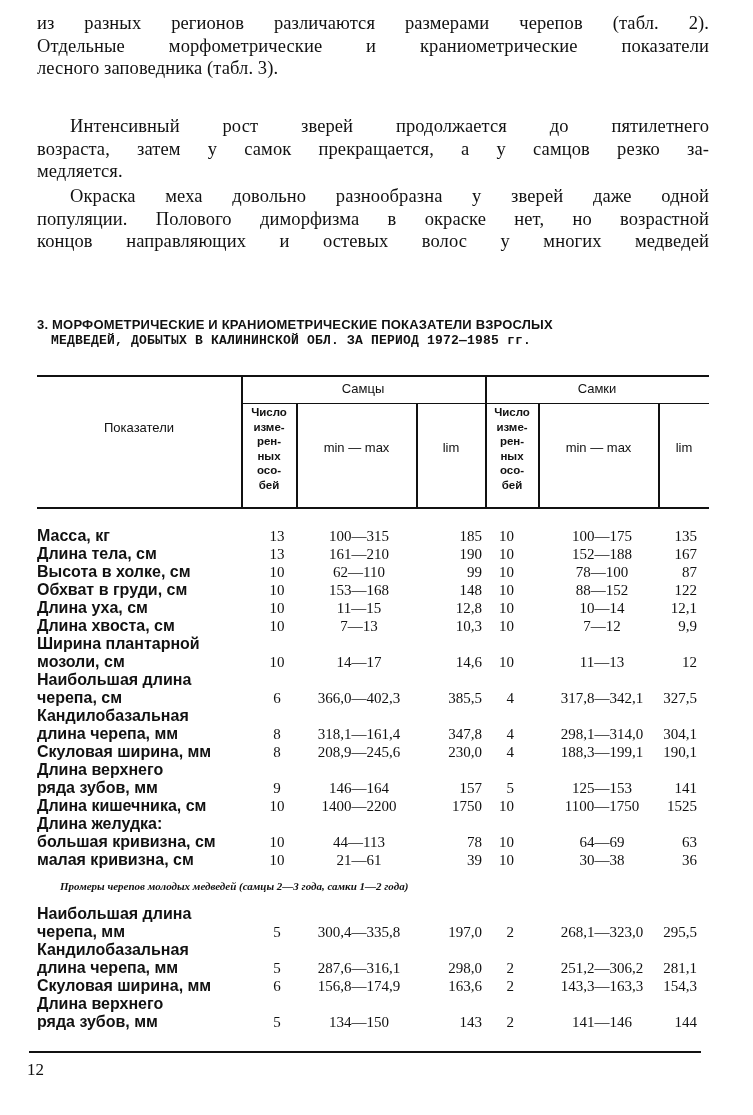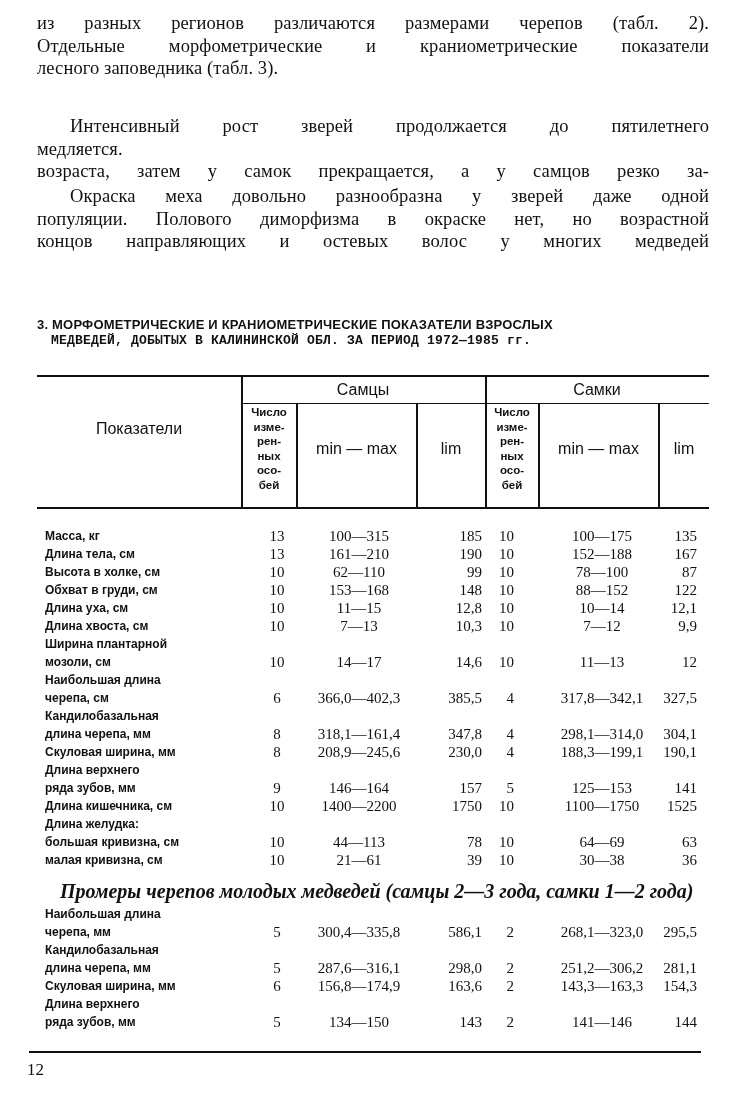--- a/index.html
+++ b/index.html
@@ -11,48 +11,48 @@
   .para .ln.last { text-align-last: left; }
   #p1 { top: 12px; }
   #p2 { top: 115px; }
   #p3 { top: 185px; }
   .caption { position: absolute; left: 37px; width: 672px; top: 317px;
              font-family: "Liberation Sans", sans-serif; font-weight: bold; font-size: 13px;
              line-height: 15.5px; letter-spacing: 0.2px; }
   .caption .l2 { display: block; padding-left: 14px; font-family: Liberation Mono, monospace; }
   .rule { position: absolute; background: #111; }
   .vline { position: absolute; background: #111; width: 1.5px; }
-  .hdr { position: absolute; font-family: "Liberation Sans", sans-serif; font-size: 16px; text-align: center; }
+  .hdr { position: absolute; font-family: "Liberation Sans", sans-serif; font-size: 13px; text-align: center; }
   .hdr.small { font-size: 11.5px; font-weight: bold; line-height: 14.5px; }
   .row { position: absolute; left: 37px; width: 680px; height: 18px;
          font-family: "Liberation Serif", serif; font-size: 15px; line-height: 18px; }
-  .row .lbl { position: absolute; left: 8px; font-family: "Liberation Sans", sans-serif; font-weight: bold; font-size: 12px; white-space: nowrap; }
+  .row .lbl { position: absolute; left: 0; font-family: "Liberation Sans", sans-serif; font-weight: bold; font-size: 16px; white-space: nowrap; }
   .row .c { position: absolute; white-space: nowrap; }
   .c.n1 { left: 225px; width: 30px; text-align: center; }
   .c.r1 { left: 262px; width: 120px; text-align: center; }
   .c.l1 { left: 385px; width: 60px; text-align: right; }
   .c.n2 { left: 447px; width: 30px; text-align: right; }
   .c.r2 { left: 495px; width: 140px; text-align: center; }
   .c.l2 { left: 620px; width: 40px; text-align: right; }
   .subhead { position: absolute; left: 60px; top: 880px; font-family: "Liberation Serif", serif;
-             font-style: italic; font-weight: bold; font-size: 20px; }
+             font-style: italic; font-weight: bold; font-size: 11px; }
   .pagenum { position: absolute; left: 27px; top: 1060px; font-size: 17px; }
 </style>
 </head>
 <body>
 
 <div id="p1" class="para">
   <span class="ln">из разных регионов различаются размерами черепов (табл. 2).</span>
   <span class="ln">Отдельные морфометрические и краниометрические показатели</span>
   <span class="ln last">лесного заповедника (табл. 3).</span>
 </div>
 <div id="p2" class="para">
   <span class="ln" style="padding-left:33px">Интенсивный рост зверей продолжается до пятилетнего</span>
+  <span class="ln">возраста, затем у самок прекращается, а у самцов резко за-</span>
   <span class="ln last">медляется.</span>
-  <span class="ln">возраста, затем у самок прекращается, а у самцов резко за-</span>
 </div>
 <div id="p3" class="para">
   <span class="ln" style="padding-left:33px">Окраска меха довольно разнообразна у зверей даже одной</span>
   <span class="ln">популяции. Полового диморфизма в окраске нет, но возрастной</span>
   <span class="ln">концов направляющих и остевых волос у многих медведей</span>
 </div>
 
 <div class="caption">
   <span>3. МОРФОМЕТРИЧЕСКИЕ И КРАНИОМЕТРИЧЕСКИЕ ПОКАЗАТЕЛИ ВЗРОСЛЫХ</span>
   <span class="l2">МЕДВЕДЕЙ, ДОБЫТЫХ В КАЛИНИНСКОЙ ОБЛ. ЗА ПЕРИОД 1972—1985 гг.</span>
@@ -268,21 +268,21 @@
 <div id="young-rows">
     <div class="row" style="top: 905px;">
       <span class="lbl">Наибольшая длина</span>
     </div>
     <div class="row" style="top: 923px;">
       <span class="lbl">черепа, мм</span>
     </div>
     <div class="row" style="top: 923px;">
       <span class="c n1">5</span>
       <span class="c r1">300,4—335,8</span>
-      <span class="c l1">586,1</span>
+      <span class="c l1">197,0</span>
       <span class="c n2">2</span>
       <span class="c r2">268,1—323,0</span>
       <span class="c l2">295,5</span>
     </div>
     <div class="row" style="top: 941px;">
       <span class="lbl">Кандилобазальная</span>
     </div>
     <div class="row" style="top: 959px;">
       <span class="lbl">длина черепа, мм</span>
     </div>

